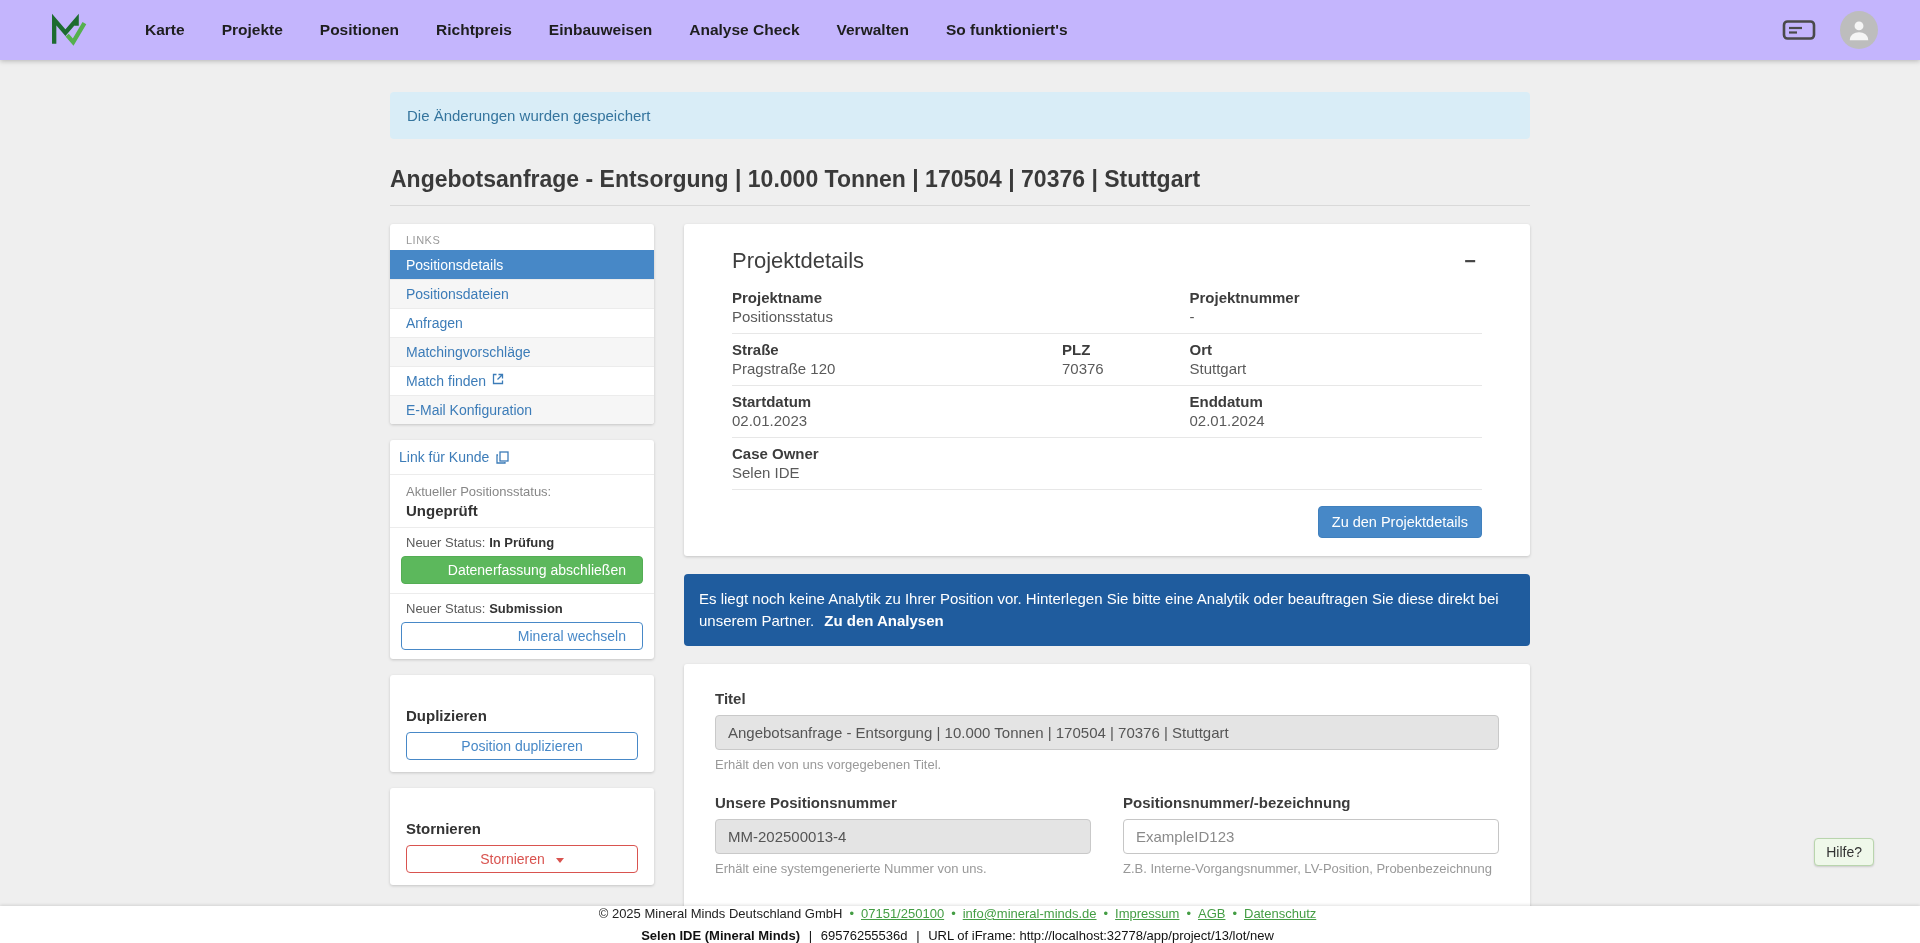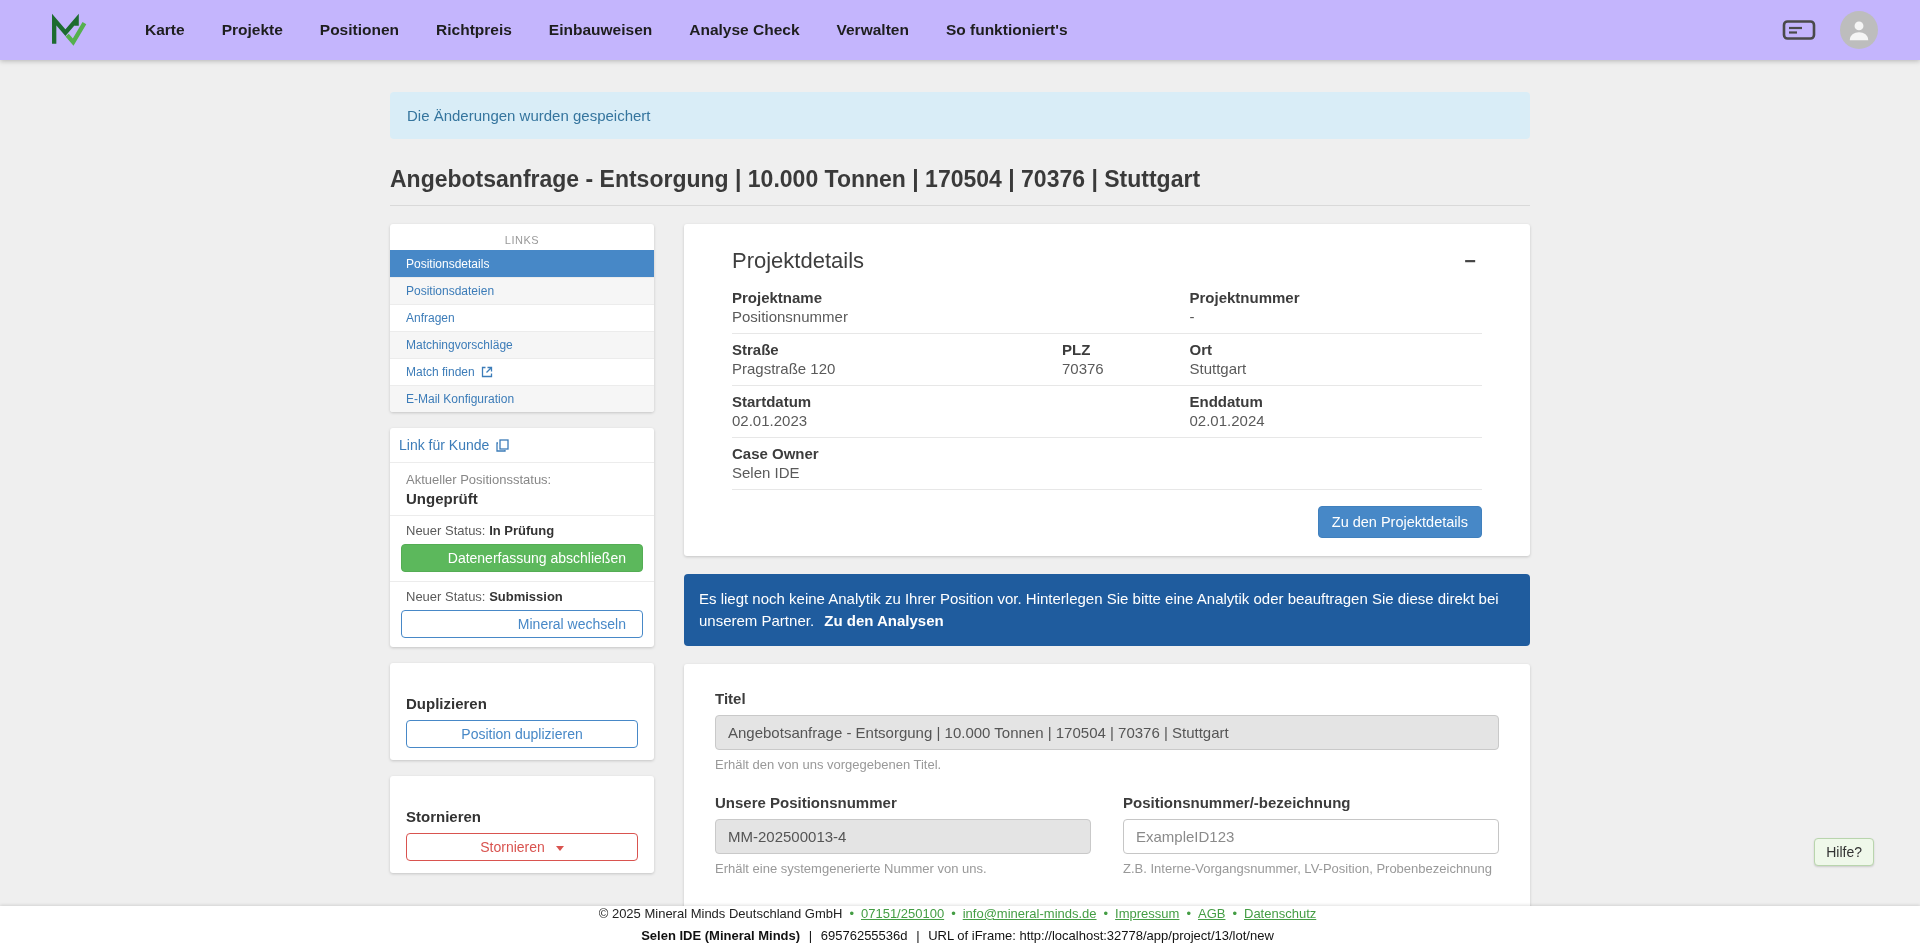--- a/index.html
+++ b/index.html
@@ -50,25 +50,25 @@
   .right-col { flex: 1; min-width: 0; }
 
   .card {
     background: #fff; border-radius: 3px;
     box-shadow: 0 1px 3px rgba(0,0,0,0.18);
   }
   .left-col .card { margin-bottom: 16px; overflow: hidden; }
 
   
   .links-header {
-    padding: 10px 16px 4px; font-size: 11px; color: #9a9a9a; letter-spacing: 0.5px; text-align: center;
+    padding: 10px 16px 4px; font-size: 11px; color: #9a9a9a; letter-spacing: 0.5px;
   }
   .side-item {
-    display: flex; align-items: center;
-    padding: 6px 16px; font-size: 12px; color: #3c7cb8;
+    display: flex; 
+    padding: 6px 16px; font-size: 14px; color: #3c7cb8;
     border-top: 1px solid #ececec; cursor: pointer; text-decoration: none;
   }
   .side-item:nth-child(even) { background: #f6f6f6; }
   .side-item.active { background: #4788c7; color: #fff; border-top-color: #4788c7; }
   .side-item svg { margin-left: 6px; flex-shrink: 0; }
 
   
   .cust-link-row {
     padding: 9px 9px; border-bottom: 1px solid #ececec;
     display: flex; align-items: center; font-size: 14px; color: #3c7cb8; cursor: pointer;
@@ -280,21 +280,21 @@
         <div class="pd-header">
           <div class="pd-title">Projektdetails</div>
           <button class="collapse-btn">
             <span>−</span>
           </button>
         </div>
 
         <div class="pd-row">
           <div>
             <div class="pd-label">Projektname</div>
-            <div class="pd-value">Positionsnummer</div>
+            <div class="pd-value">Positionsstatus</div>
           </div>
           <div class="col3">
             <div class="pd-label">Projektnummer</div>
             <div class="pd-value">-</div>
           </div>
         </div>
 
         <div class="pd-row">
           <div>
             <div class="pd-label">Straße</div>

